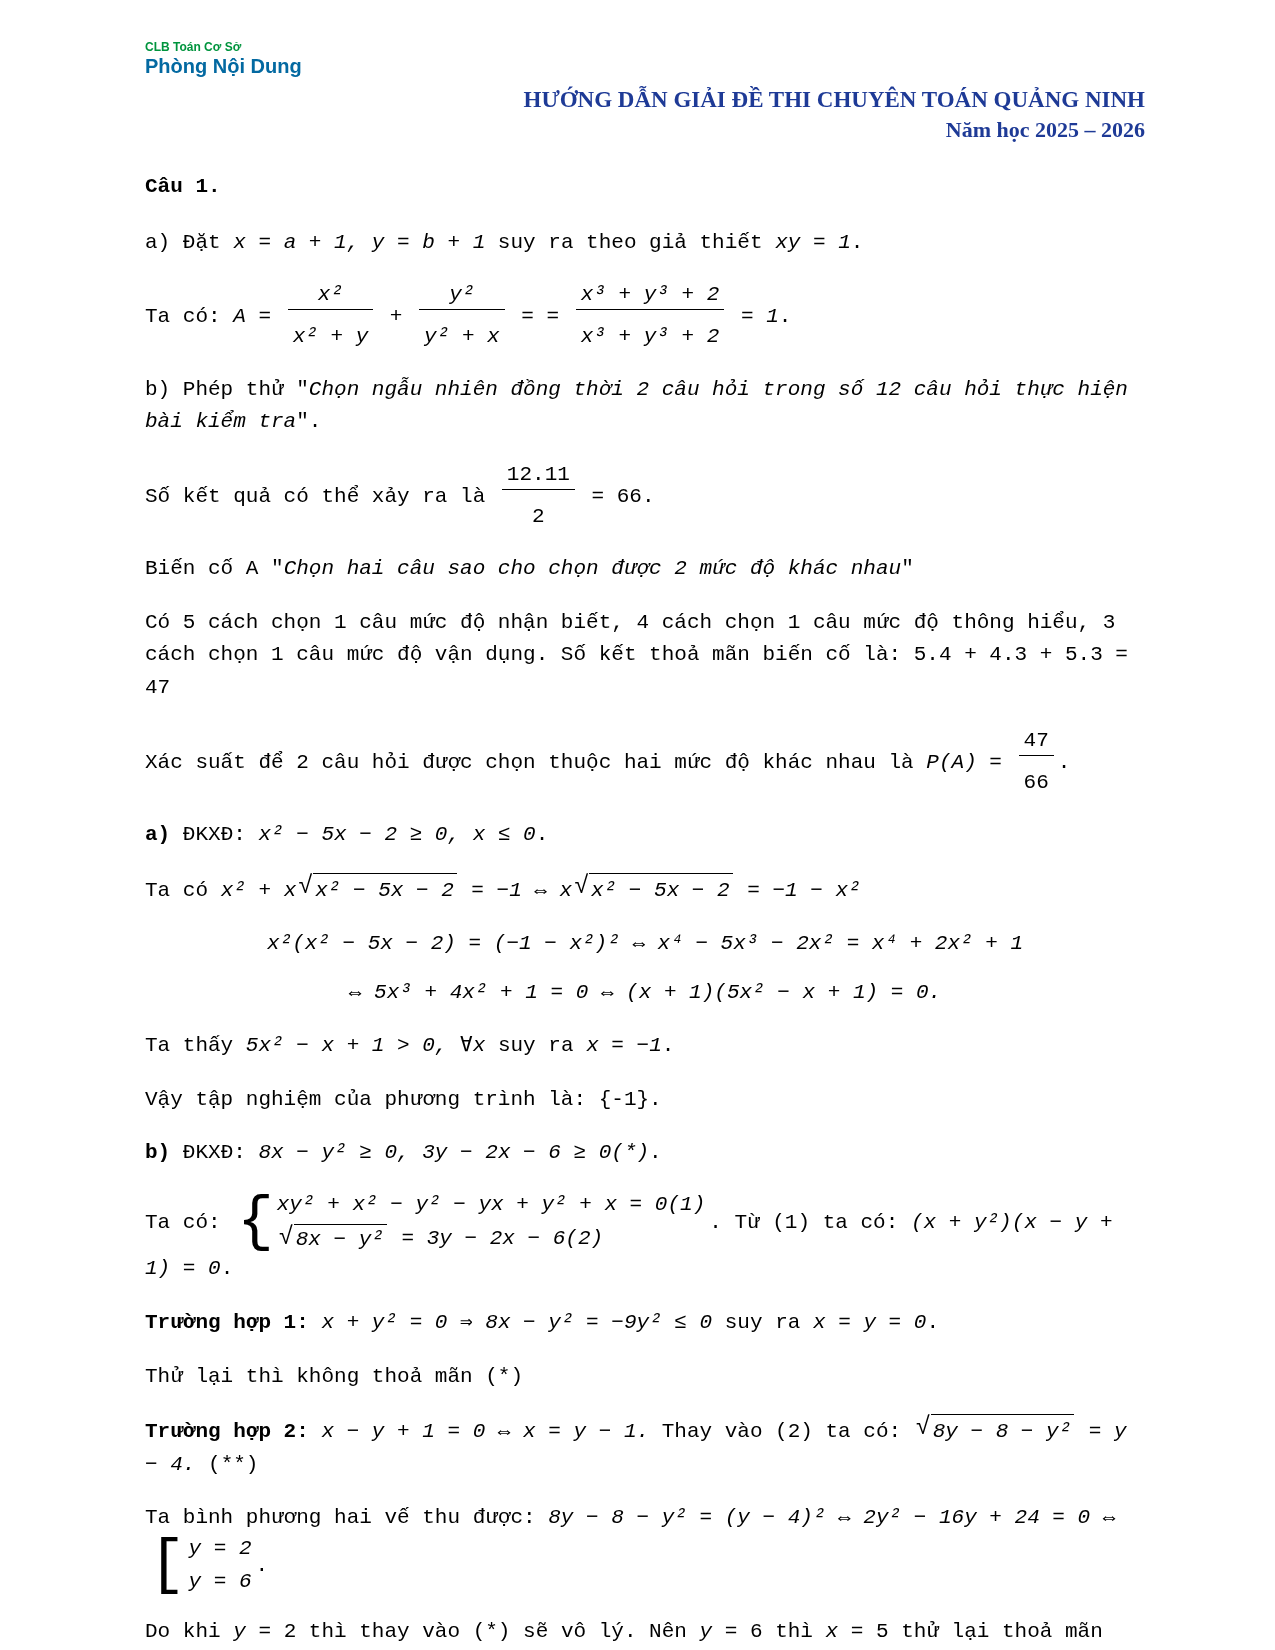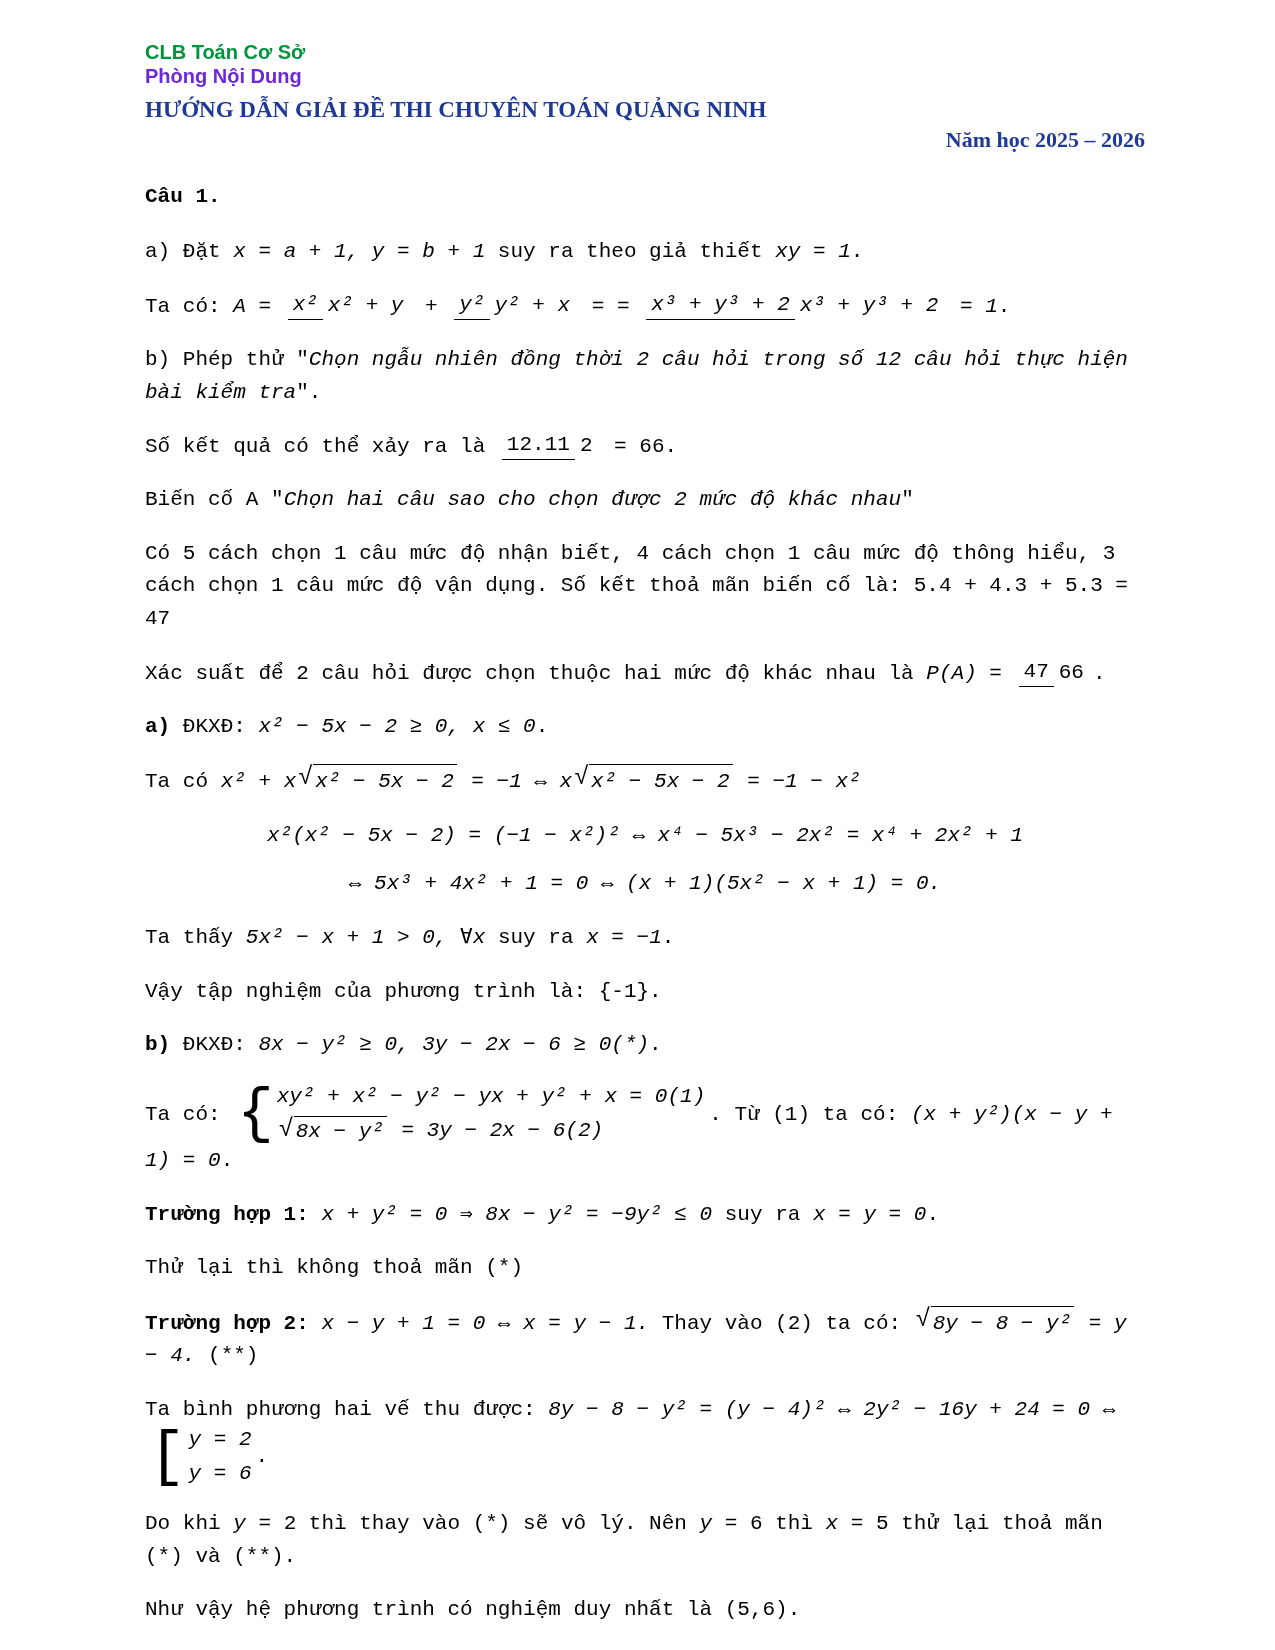--- a/index.html
+++ b/index.html
@@ -1,57 +1,57 @@
 <!DOCTYPE html>
 <html><head>
 <meta charset="utf-8">
 <style>
   * { margin:0; padding:0; box-sizing:border-box; }
   html,body { background:#ffffff; }
   body { width:1275px; font-family:"Liberation Serif","DejaVu Serif",serif; color:#000; }
   .page { position:relative; width:1275px; min-height:1650px; background:#fff; padding:40px 130px 90px 145px; }
 
   .doc-header { margin-bottom:6px; font-family:"Liberation Sans","DejaVu Sans",sans-serif; }
-  .club-name { font-weight:bold; font-size:20px; line-height:1.2; }
+  .club-name { font-weight:bold; font-size:12px; line-height:1.2; }
   .dept-name { font-weight:bold; font-size:20px; line-height:1.2; }
 
-  .doc-title { text-align:left; font-weight:bold; font-size:23px; line-height:1.35; }
+  .doc-title { text-align:right; font-weight:bold; font-size:23px; line-height:1.35; }
   .doc-subtitle { text-align:right; font-weight:bold; font-size:22px; line-height:1.35; margin-bottom:26px; }
 
   .para { font-size:21px; line-height:1.55; margin-bottom:21px;font-family:Liberation Mono, monospace; }
   .para.center { text-align:center; }
   .para.heading { margin-top:4px; margin-bottom:23px; }
   .para.tight { margin-bottom:16px;text-align:center; }
 
   strong { font-weight:bold; }
   em { font-style:italic; }
   .math { font-style:italic; }
 
-  .frac { display:inline-flex; flex-direction:row; vertical-align:middle; text-align:center; margin:2px 4px; font-style:italic; line-height:1.25; }
+  .frac { display:inline-flex; flex-direction:column; vertical-align:middle; text-align:center; margin:2px 4px; font-style:italic; line-height:1.25;gap:13px; }
   .frac.up { font-style:normal; }
   .frac .num { padding:0 5px 1px 5px; border-bottom:1.5px solid #000; }
   .frac .den { padding:1px 5px 0 5px; }
 
   .sqrt { display:inline-flex; align-items:flex-start; vertical-align:middle; margin:0 2px; }
   .sqrt-sign { font-style:normal; font-size:1.18em; line-height:1.05; }
   .sqrt-body { border-top:1.5px solid #000; padding:1px 3px 0 2px; font-style:italic; }
 
   .group { display:inline-flex; align-items:center; vertical-align:middle; margin:0 4px; }
   .brace { font-size:2.9em; font-weight:300; line-height:0.85; margin-right:3px; font-style:normal; }
   .group-lines { display:inline-flex; flex-direction:column; gap:6px; text-align:left; line-height:1.3;justify-content:center; }
   .group-line { white-space:nowrap; }
 </style>
 </head>
 <body>
 
 <div class="page">
 
   <div class="doc-header">
     <div class="club-name" style="color: rgb(0, 148, 61);">CLB Toán Cơ Sở</div>
-    <div class="dept-name" style="color: #6d28d9;">Phòng Nội Dung</div>
+    <div class="dept-name" style="color: #0369a1;">Phòng Nội Dung</div>
   </div>
 
   <div class="doc-title" style="color: rgb(30, 58, 150);">HƯỚNG DẪN GIẢI ĐỀ THI CHUYÊN TOÁN QUẢNG NINH</div>
   <div class="doc-subtitle" style="color: rgb(30, 58, 150);">Năm học 2025 – 2026</div>
 
   <div id="doc-body">
       <div class="para heading"><strong>Câu 1.</strong></div>
       <div class="para">a) Đặt <span class="math">x = a + 1, y = b + 1</span> suy ra theo giả thiết <span class="math">xy = 1</span>.</div>
       <div class="para">Ta có: <span class="math">A = </span><span class="frac">
           <span class="num">x²</span>

